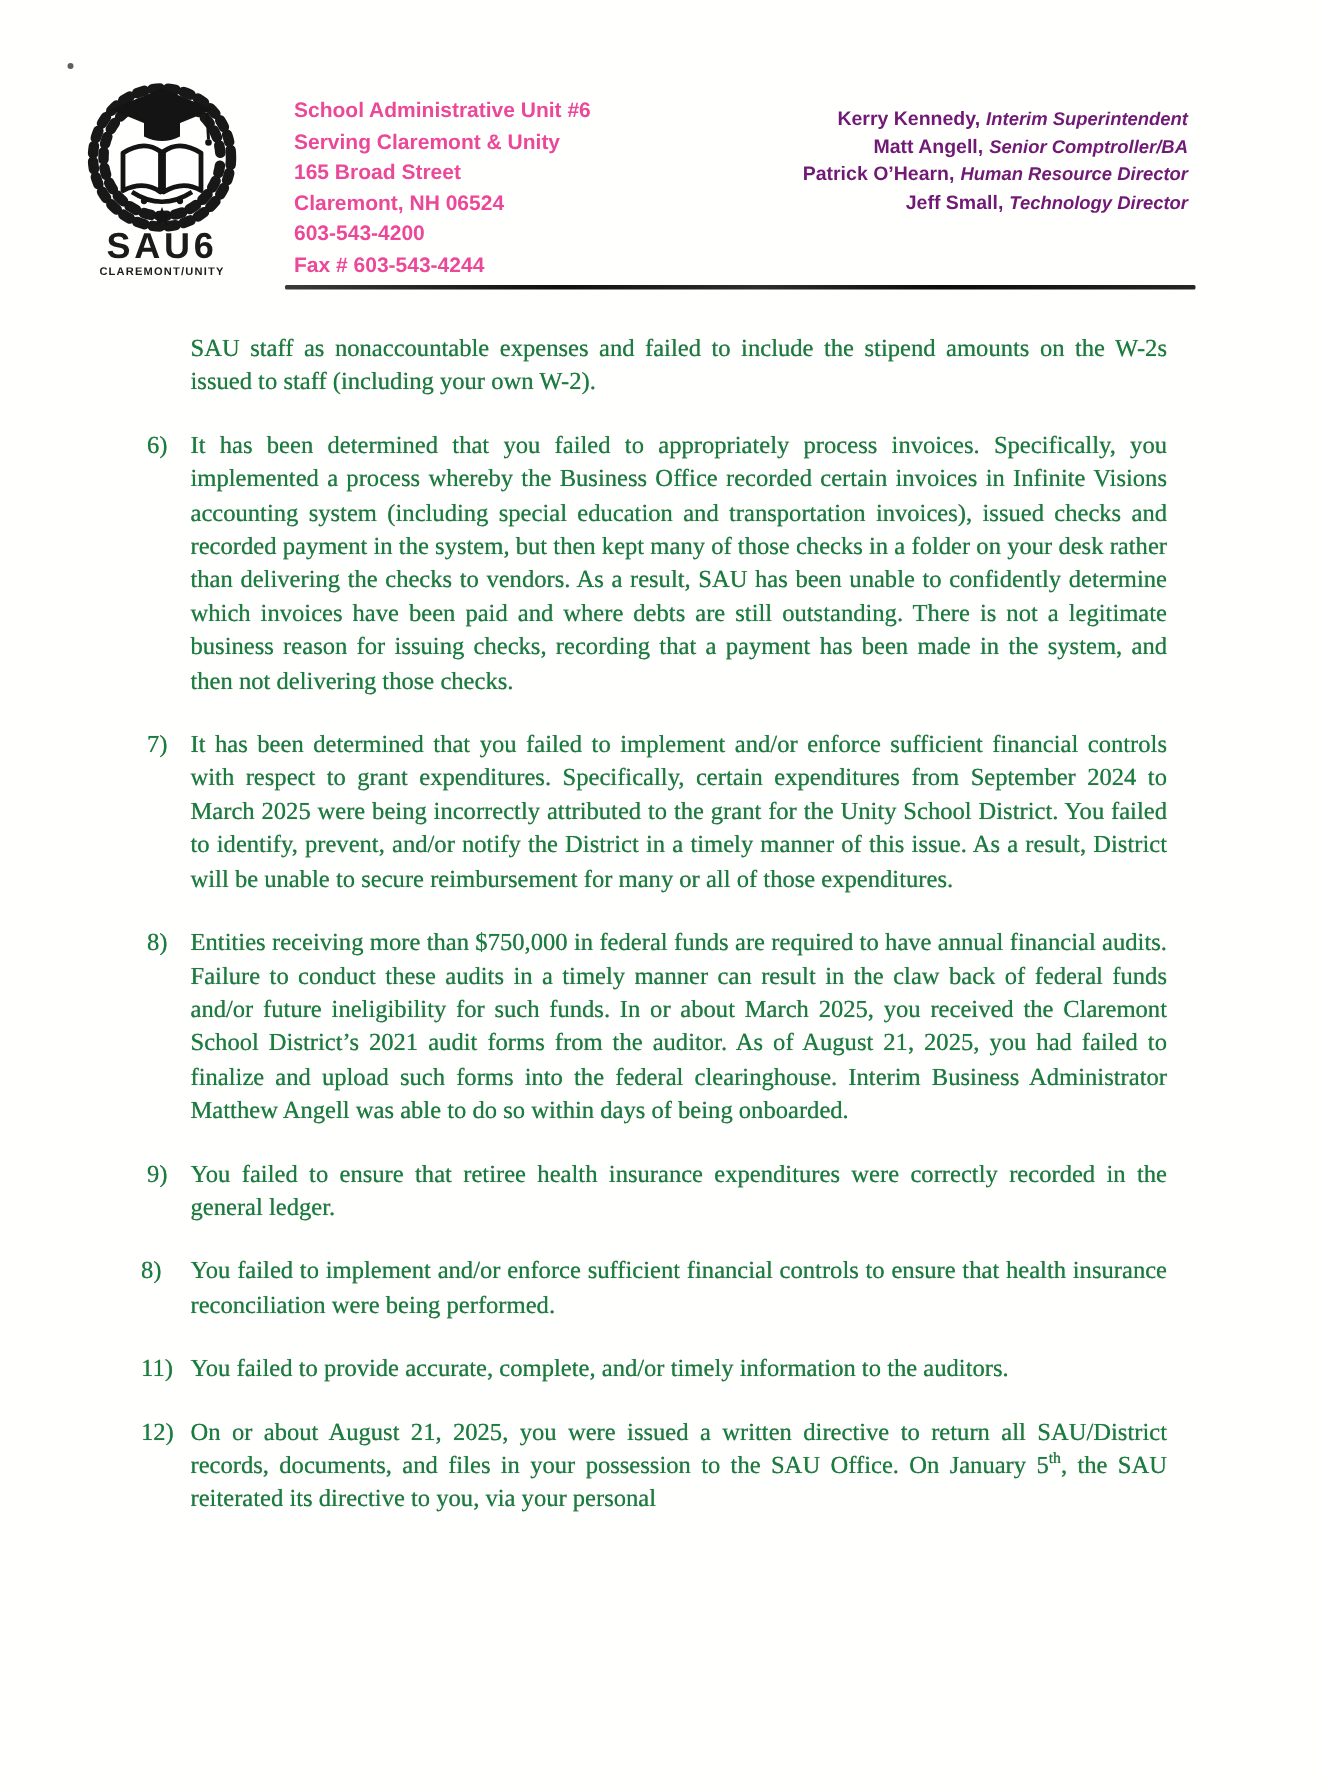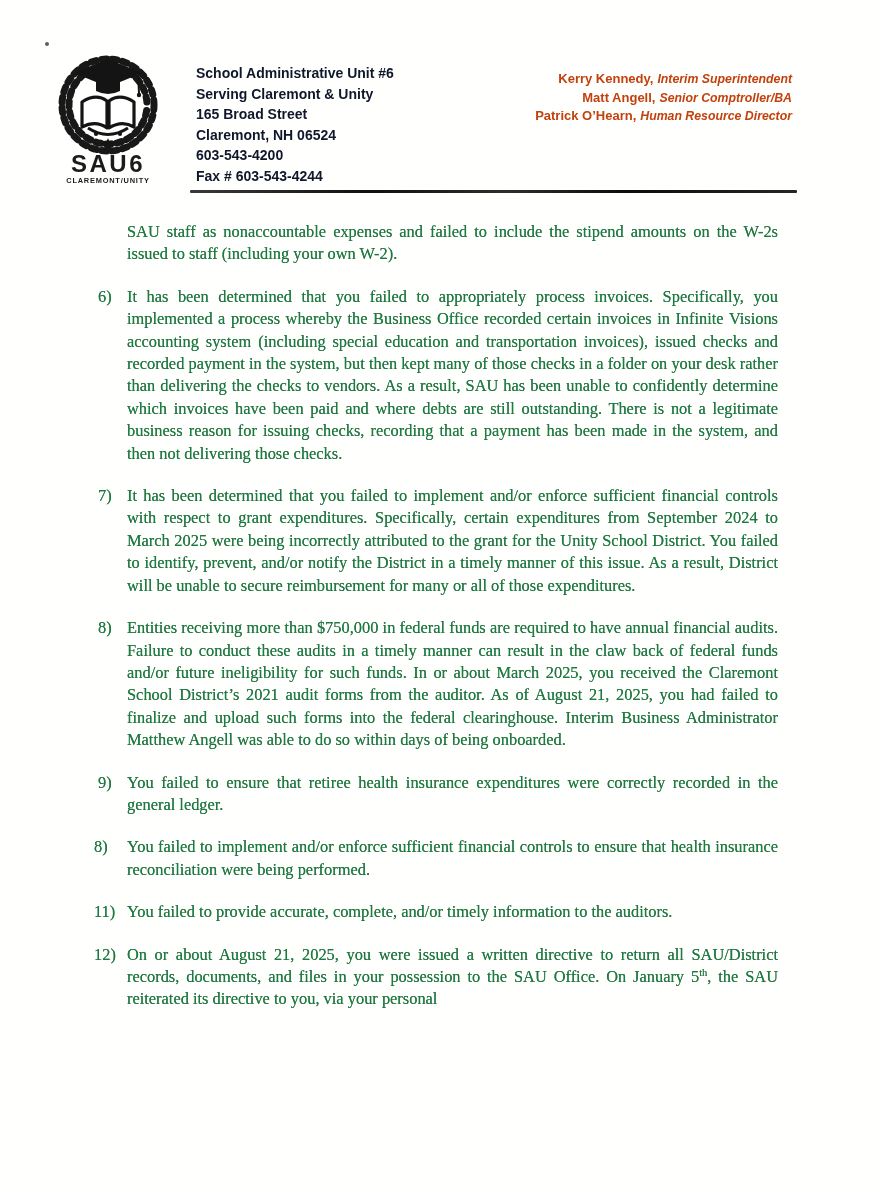--- a/index.html
+++ b/index.html
@@ -8,26 +8,26 @@
     background:#fffffe; overflow:hidden;
     font-family:"Liberation Serif","DejaVu Serif",serif;
     filter: blur(0.3px);
   }
   
   .artifact-dot { position:absolute; left:45px; top:42px; width:4px; height:4px; background:#2a2a2a; border-radius:50%; opacity:.75; }
   .logo { position:absolute; left:46px; top:48px; width:124px; height:140px; }
   .org-block {
     position:absolute; left:196px; top:63px;
     font-family:"Liberation Sans","DejaVu Sans",sans-serif;
-    font-weight:700; font-size:14px; line-height:20.5px; color:#0f172a;
+    font-weight:700; font-size:14px; line-height:20.5px; color:#ec4899;
   }
   .staff-block {
     position:absolute; top:70px; right:88px; text-align:right;
     font-family:"Liberation Sans","DejaVu Sans",sans-serif;
-    font-size:13px; line-height:17.6px; color:#c2410c; white-space:nowrap;
+    font-size:13px; line-height:17.6px; color:#701a75; white-space:nowrap;
   }
   .staff-row .name { font-weight:700; }
   .staff-row .title { font-style:italic; font-weight:600; font-size:12.3px; margin-left:4px; }
   .head-rule {
     position:absolute; left:190px; top:190px; width:607px; height:3px; border-radius:1px;
     background:linear-gradient(90deg,#3a3a3a,#101010 30%,#2e2e2e 52%,#0c0c0c 72%,#262626);
   }
   
   .bodytext {
     position:absolute; left:94px; top:221px; width:684px;
@@ -83,20 +83,23 @@
   <div class="staff-block">
     <div class="staff-row">
       <span class="name">Kerry Kennedy,</span><span class="title">Interim Superintendent</span>
     </div>
     <div class="staff-row">
       <span class="name">Matt Angell,</span><span class="title">Senior Comptroller/BA</span>
     </div>
     <div class="staff-row">
       <span class="name">Patrick O’Hearn,</span><span class="title">Human Resource Director</span>
     </div>
+    <div class="staff-row">
+      <span class="name">Jeff Small,</span><span class="title">Technology Director</span>
+    </div>
   </div>
 
   <div class="head-rule"></div>
 
   <div class="bodytext">
 
     <p class="intro">SAU staff as nonaccountable expenses and failed to include the stipend amounts on the W-2s issued to staff (including your own W-2).</p>
 
     <div class="li">
       <span class="num d1">6)</span>

